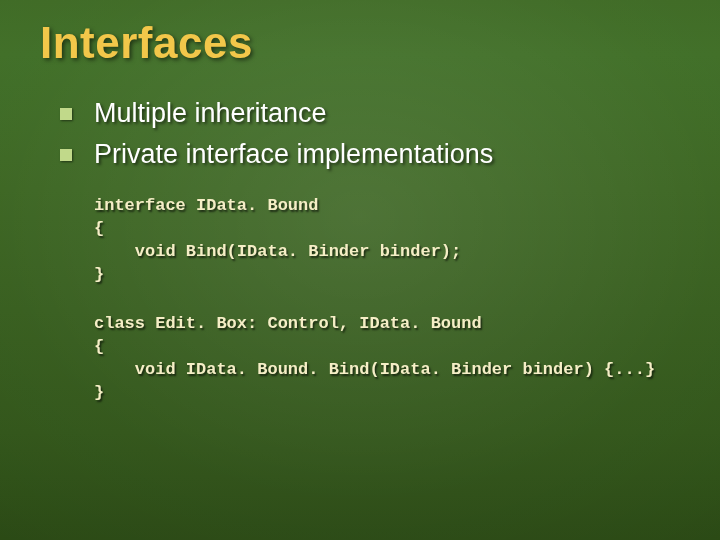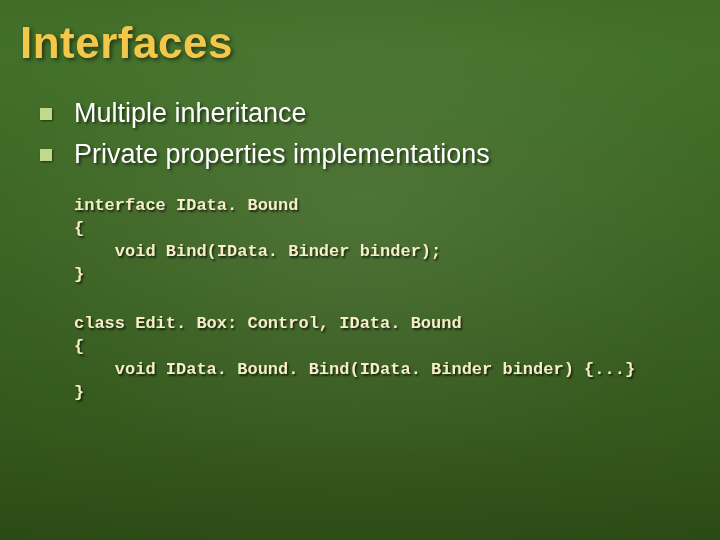--- a/index.html
+++ b/index.html
@@ -7,21 +7,21 @@
     padding: 0;
     width: 720px;
     height: 540px;
     overflow: hidden;
     font-family: Verdana, Geneva, sans-serif;
   }
   .slide {
     width: 720px;
     height: 540px;
     box-sizing: border-box;
-    padding: 18px 28px 0 16px;
+    padding: 18px 28px 0 36px;
     background:
       radial-gradient(ellipse 900px 700px at 50% 40%,
         rgba(255,255,255,0.10) 0%,
         rgba(255,255,255,0.02) 40%,
         rgba(0,0,0,0)          70%),
       linear-gradient(180deg,
         #3e6a24 0%,
         #3f6e26 10%,
         #3b6521 35%,
         #315519 80%,
@@ -86,21 +86,21 @@
 
   <div class="title">Interfaces</div>
 
   <div class="bullets">
     <div class="bullet">
       <div class="sq"></div>
       <div class="txt">Multiple inheritance</div>
     </div>
     <div class="bullet">
       <div class="sq"></div>
-      <div class="txt">Private properties implementations</div>
+      <div class="txt">Private interface implementations</div>
     </div>
   </div>
 
   <div class="codeblock"><span>interface IData. Bound</span>
 <span>{</span>
 <span>    void Bind(IData. Binder binder);</span>
 <span>}</span></div>
 
   <div class="codeblock tight"><span>class Edit. Box: Control, IData. Bound</span>
 <span>{</span>

